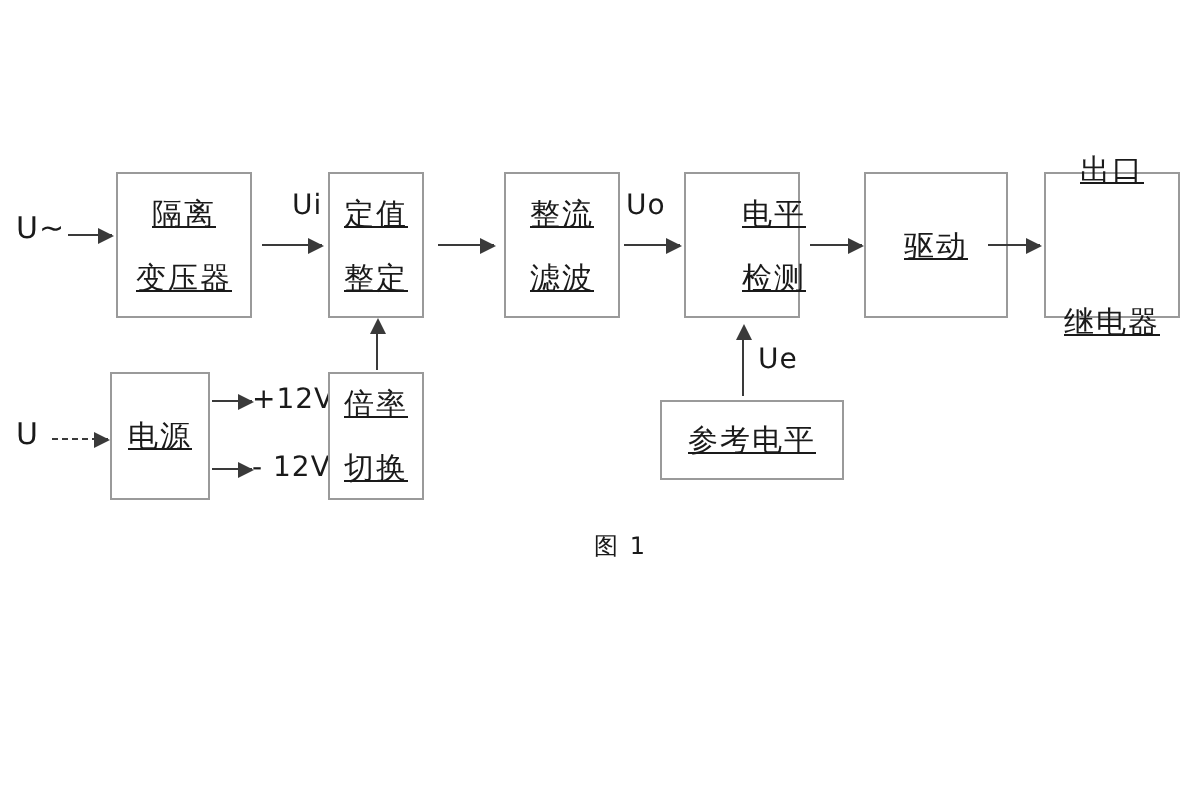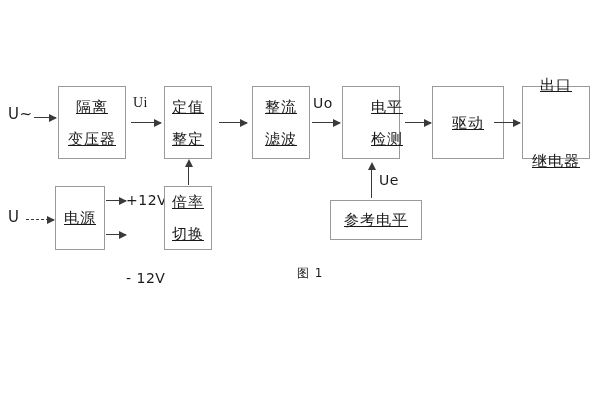--- a/index.html
+++ b/index.html
@@ -90,21 +90,21 @@
 <div id="canvas">
 
   <span class="label big" style="left:8px; top:105px;">U~</span>
   <div class="arrow-h" style="left:34px; top:117px; width:22px;"></div>
 
   <div class="box two" style="left:58px; top:86px; width:68px; height:73px;">
     <span class="line">隔离</span>
     <span class="line">变压器</span>
   </div>
 
-  <span class="label" style="left:133px; top:95px;font-family:Liberation Serif, serif;">Ui</span>
+  <span class="label" style="left:146px; top:95px;">Ui</span>
   <div class="arrow-h" style="left:131px; top:122px; width:30px;"></div>
 
   <div class="box two" style="left:164px; top:86px; width:48px; height:73px;">
     <span class="line">定值</span>
     <span class="line">整定</span>
   </div>
 
   <div class="arrow-h" style="left:219px; top:122px; width:28px;"></div>
 
   <div class="box two" style="left:252px; top:86px; width:58px; height:73px;">
@@ -137,21 +137,21 @@
   <div class="arrow-h dashed" style="left:26px; top:219px; width:28px;"></div>
 
   <div class="box" style="left:55px; top:186px; width:50px; height:64px;">
     <span class="line">电源</span>
   </div>
 
   <div class="arrow-h" style="left:106px; top:200px; width:20px;"></div>
   <span class="label" style="left:126px; top:192px;">+12V</span>
 
   <div class="arrow-h" style="left:106px; top:234px; width:20px;"></div>
-  <span class="label" style="left:126px; top:226px;margin-top:44px;">- 12V</span>
+  <span class="label" style="left:126px; top:226px;">- 12V</span>
 
   <div class="box two" style="left:164px; top:186px; width:48px; height:64px;">
     <span class="line">倍率</span>
     <span class="line">切换</span>
   </div>
   <div class="arrow-v" style="left:188px; top:167px; height:18px;"></div>
 
   <div class="box" style="left:330px; top:200px; width:92px; height:40px;">
     <span class="line">参考电平</span>
   </div>

